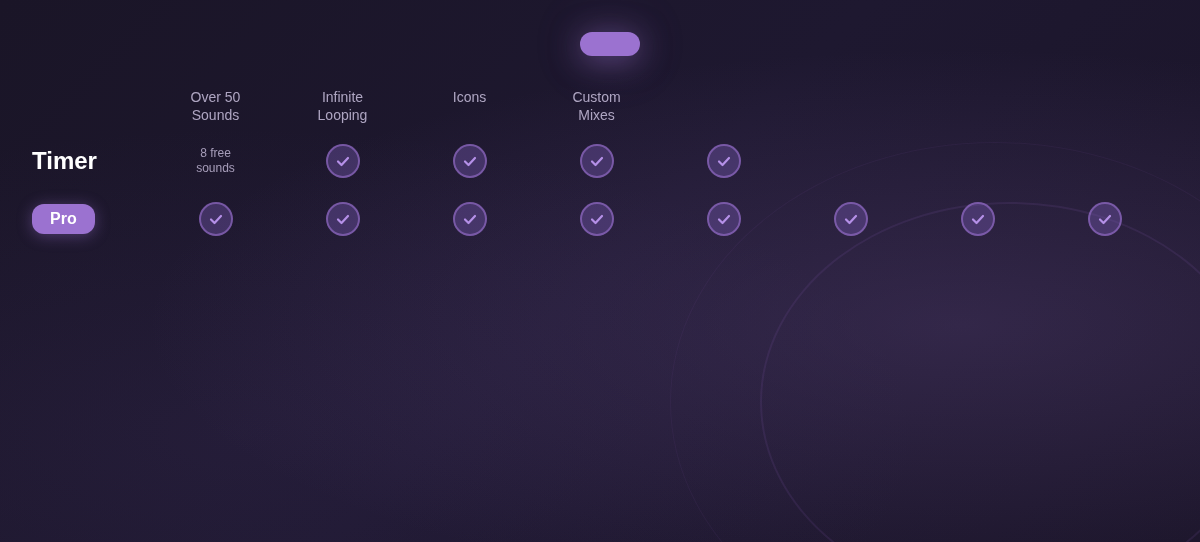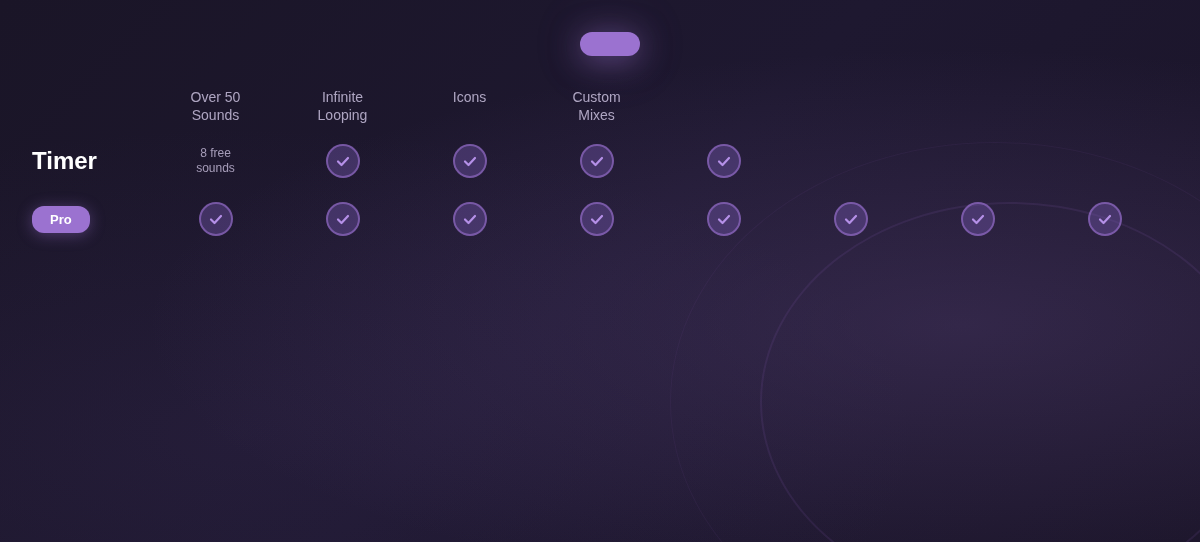--- a/index.html
+++ b/index.html
@@ -149,21 +149,21 @@
       border-radius: 12px;
       padding: 6px 18px;
       display: inline-flex;
       align-items: center;
       justify-content: center;
       box-shadow: 0 2px 15px rgba(155, 114, 208, 0.4);
     }
 
     .pro-badge-small span {
       color: #ffffff;
-      font-size: 13px;
+      font-size: 16px;
       font-weight: 800;
     }
 
     .cell {
       display: flex;
       align-items: center;
       justify-content: center;
     }
 
     .check-circle {

